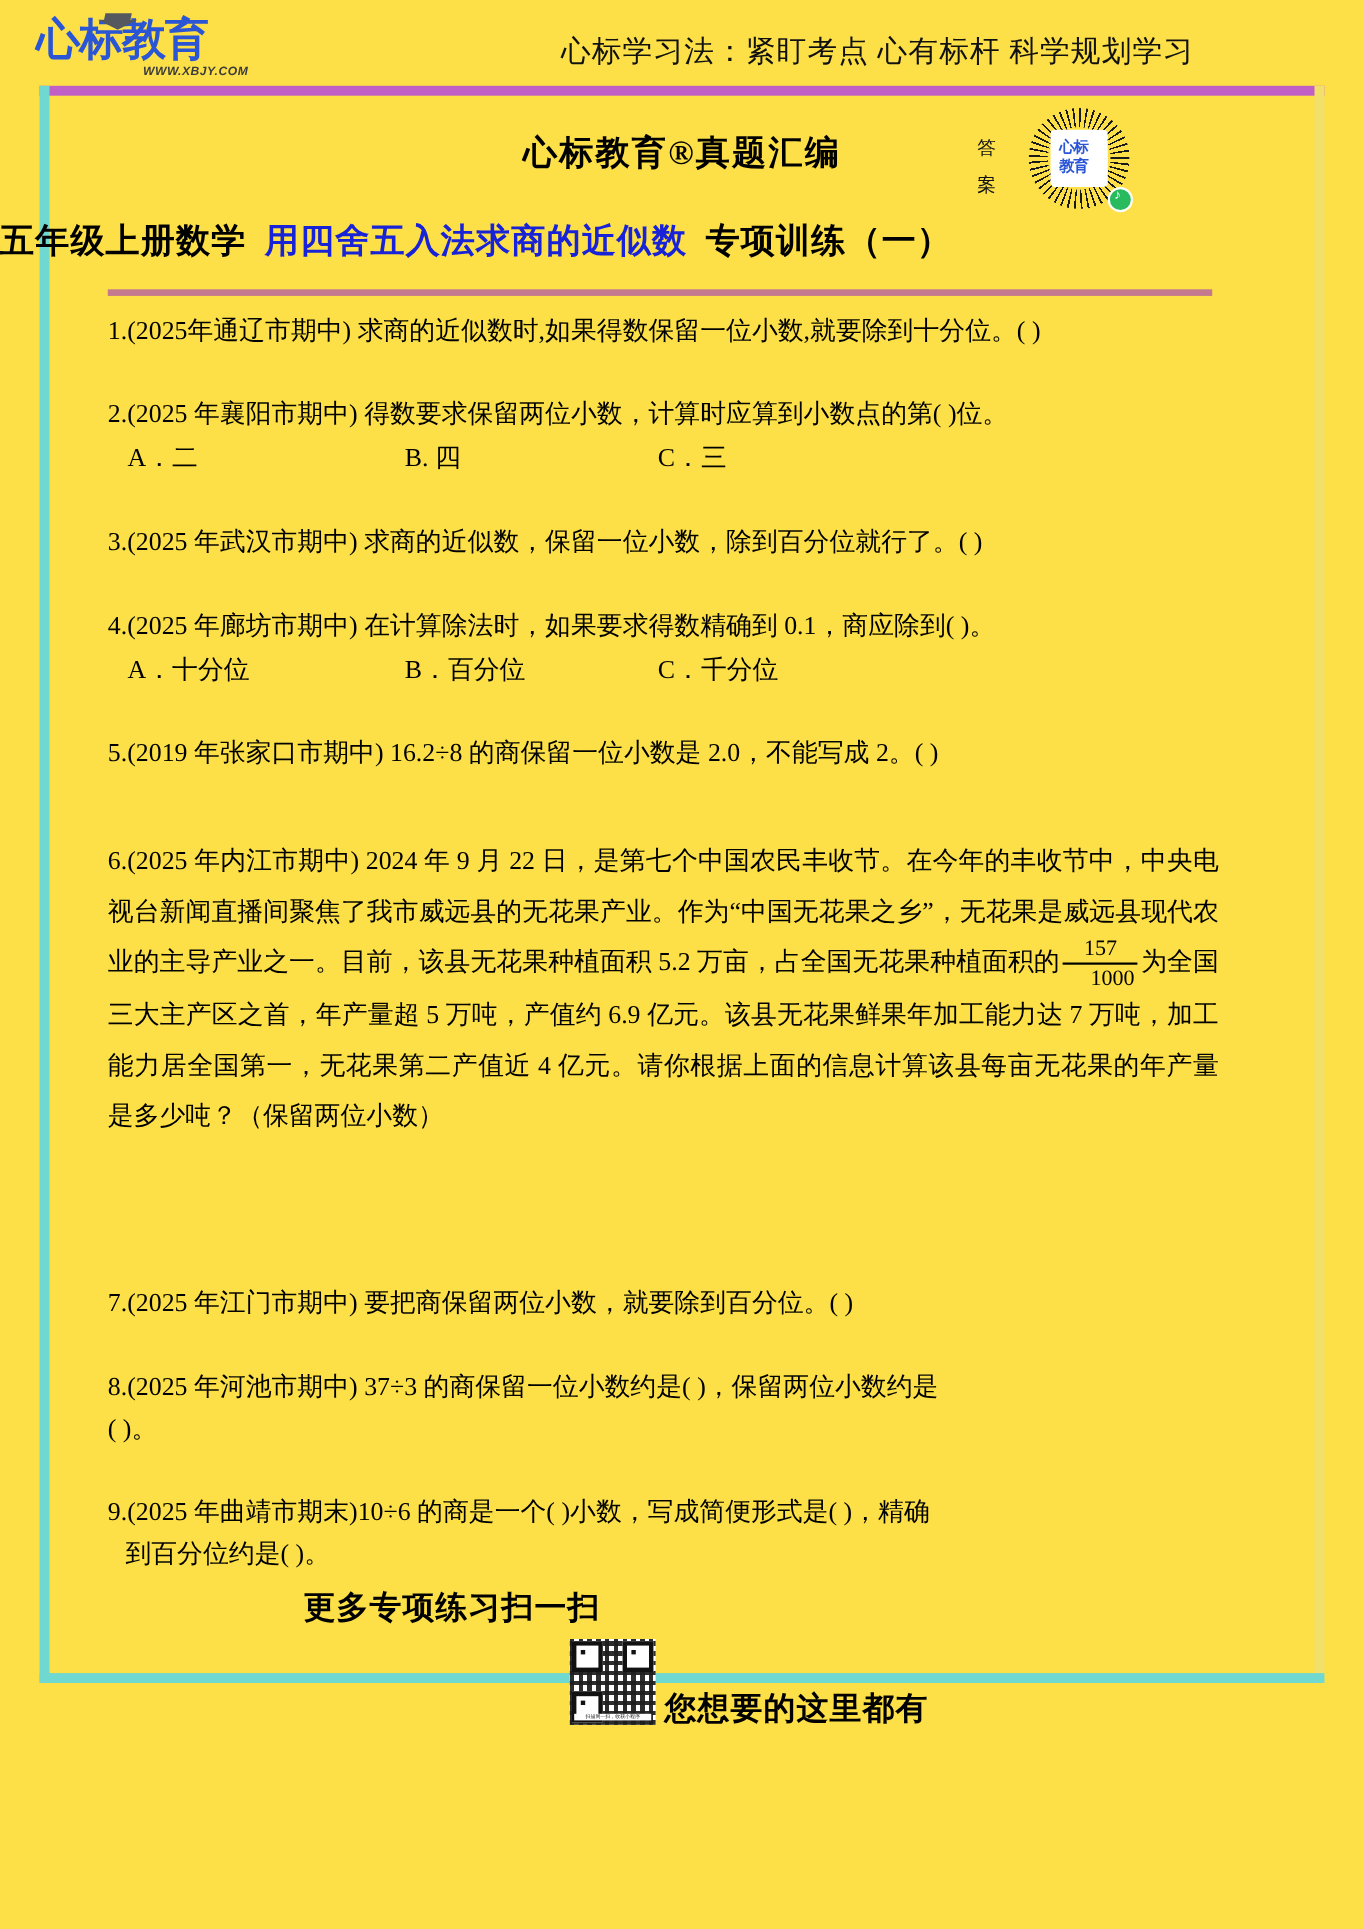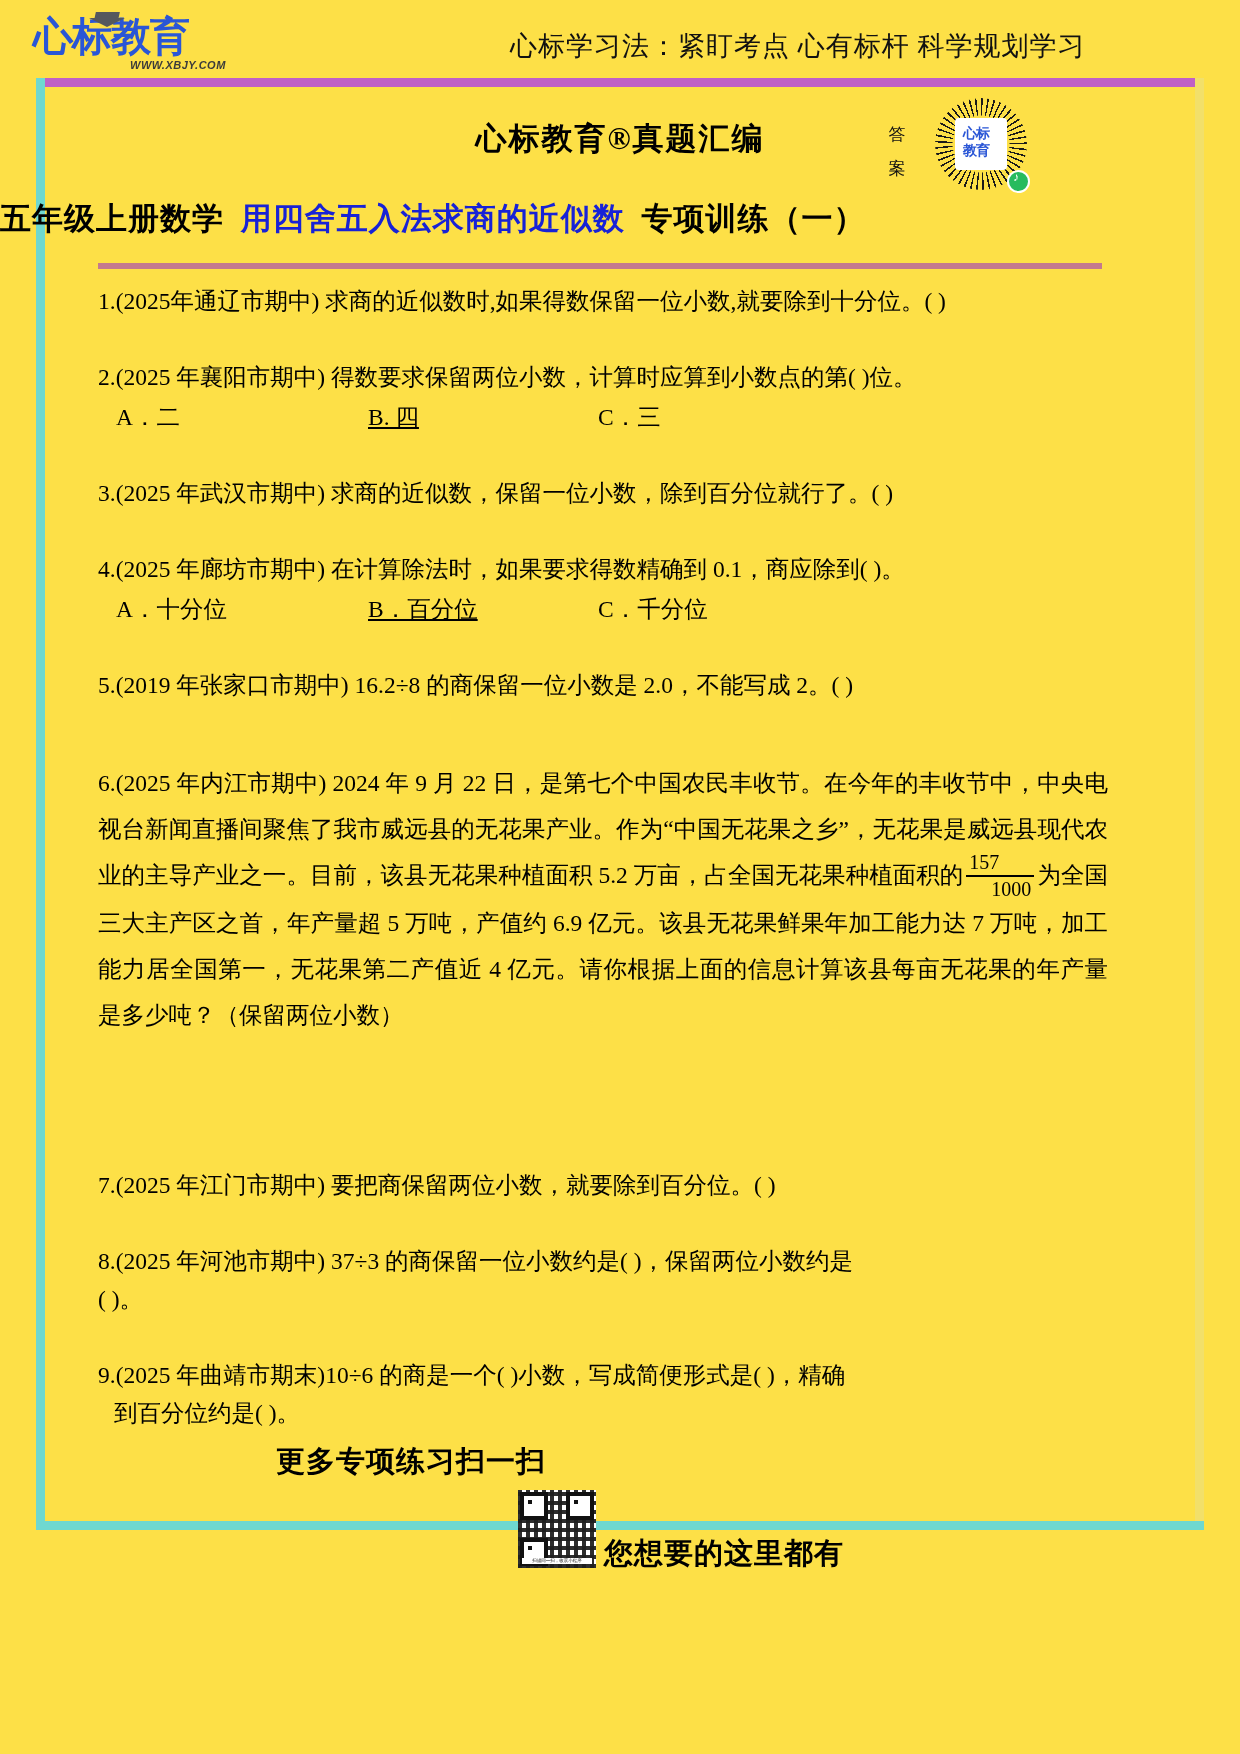--- a/index.html
+++ b/index.html
@@ -249,37 +249,37 @@
   }
   .options {
     display: block;
     padding-left: 18px;
     margin-top: 2px;
   }
   .options .opt {
     display: inline-block;
   }
   .opt-a { width: 252px; }
-  .opt-b { width: 230px; text-decoration: underline; }
+  .opt-b { width: 230px; }
 
   .gap-sm { height: 12px; }
   .gap-md { height: 30px; }
   .gap-lg { height: 128px; }
 
   
   .para {
     font-size: 23.5px;
     line-height: 46px;
     text-align: justify;
     color: #000;
   }
   .frac {
     display: inline-block;
     vertical-align: -0.62em;
-    text-align: left;
+    text-align: center;
     margin: 0 3px;
     line-height: 1.05;
     font-size: 20px;
   }
   .frac .num {
     display: block;
     padding: 0 3px;
   }
   .frac .bar {
     display: block;

